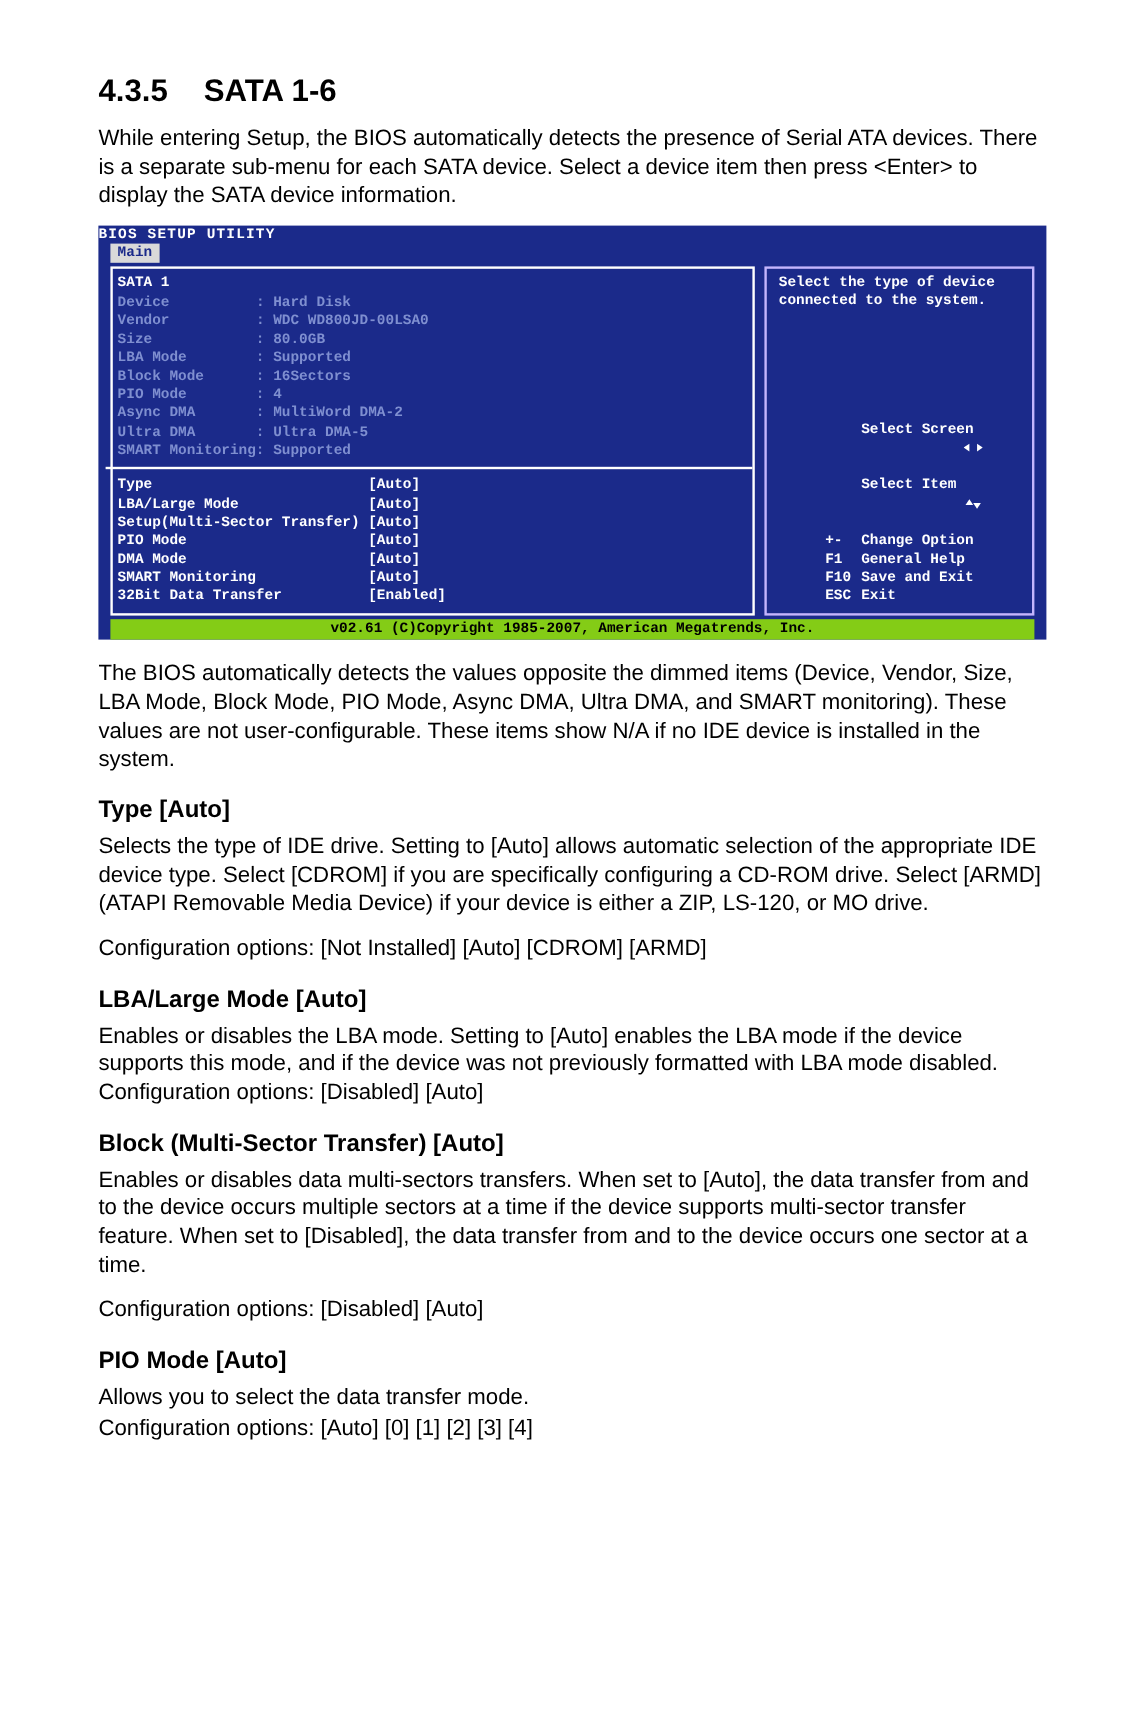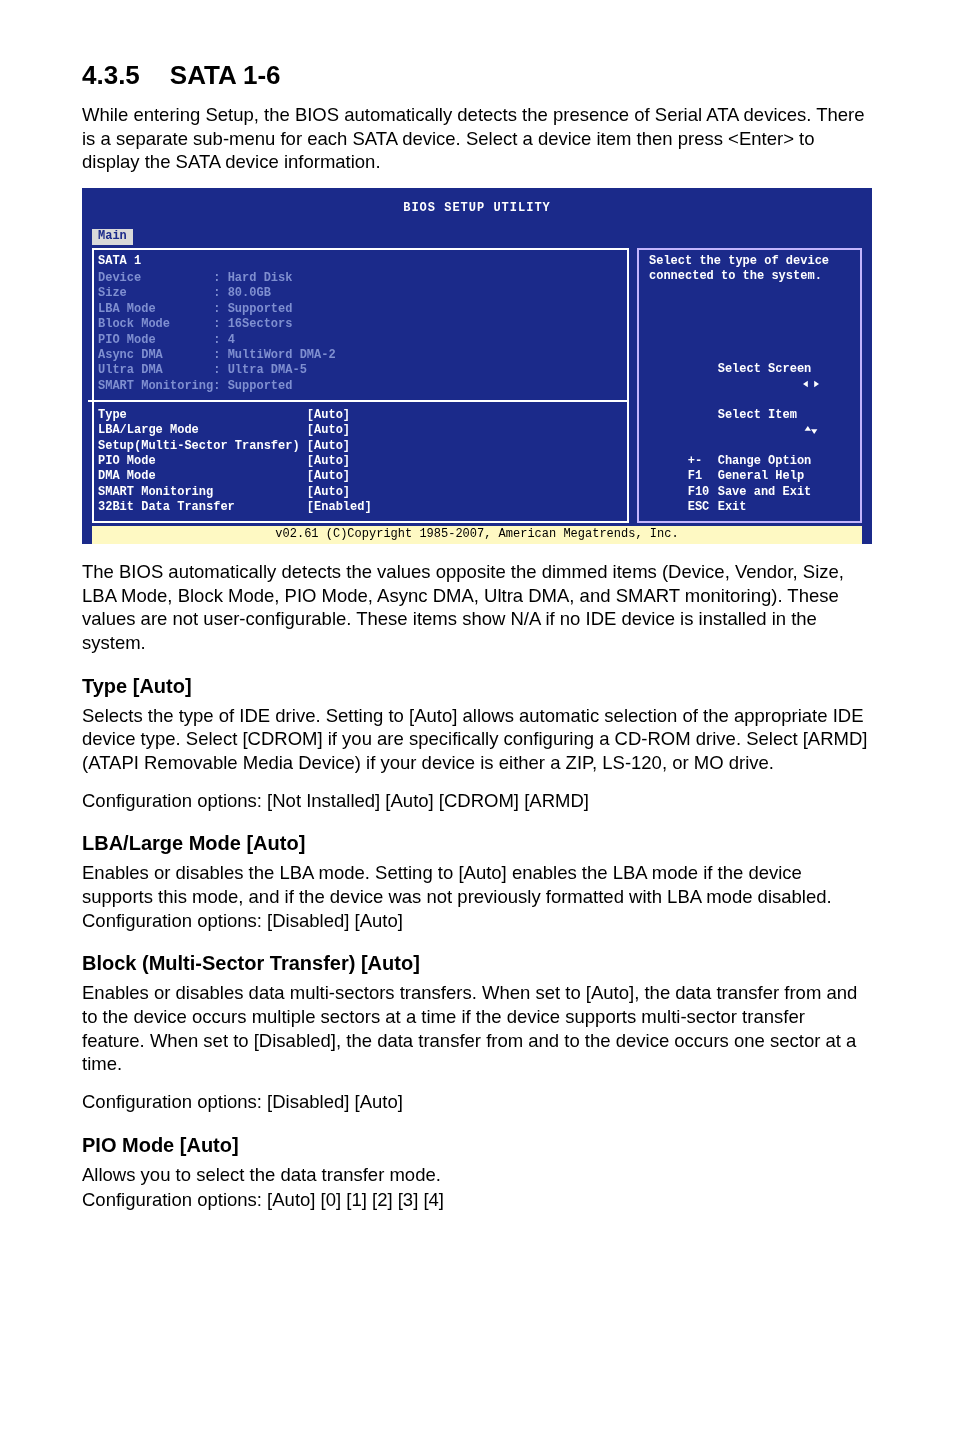--- a/index.html
+++ b/index.html
@@ -16,21 +16,21 @@
     width: 100%;
     background: #1b2a8a;
     color: #ffffff;
     font-family: "Courier New", monospace;
     font-size: 12px;
     line-height: 1.28;
     font-weight: bold;
     padding: 0;
     position: relative;
   }
-  .bios-title { text-align: center; padding: 13px 0; letter-spacing: 1px; }
+  .bios-title { text-align: left; padding: 0 0; letter-spacing: 1px; }
   .tab-row { padding: 0 10px 3px 10px; }
   .tab {
     background: #d9d9d9; color: #1b2a8a; padding: 0 6px; display: inline-block;
   }
   .panels {
     display: flex;
     padding: 0 10px 3px 10px;
     gap: 8px;
   }
   .left-panel { flex: 1 1 auto; border: 2px solid #ffffff; padding: 4px 10px 6px 4px; }
@@ -38,21 +38,21 @@
   .pane-sep { border: 0; border-top: 2px solid #fff; margin: 6px -10px; }
   .device-title { color: #ffffff; padding-bottom: 2px; }
   .dim-rows { color: #7f8fd0; }
   .dim-rows .row { white-space: pre; }
   .opt-rows .row { white-space: pre; color: #ffffff; }
   .help-desc { color: #ffffff; }
   .help-keys { margin-top: auto; color: #ffffff; }
   .help-keys .row { white-space: pre; display: flex; }
   .help-keys .kicon { display: inline-block; width: 30px; }
   .footer-bar {
-    background: #fef9c3; color: #000; text-align: center; padding: 1px 0; font-weight: normal;
+    background: #84cc16; color: #000; text-align: center; padding: 1px 0; font-weight: bold;
     margin: 0 10px 3px 10px;
   }
   svg.key-arrows { width: 16px; height: 10px; vertical-align: middle; }
 
   .page-footer {
     border-top: 1px solid #999;
     padding-top: 8px;
     display: flex;
     justify-content: space-between;
     font-size: 15px;
@@ -75,20 +75,21 @@
     <div class="bios-wrap">
       <div class="bios-title">BIOS SETUP UTILITY</div>
       <div class="tab-row">
         <span class="tab">Main</span>
       </div>
       <div class="panels">
         <div class="left-panel">
           <div class="device-title">SATA 1</div>
           <div class="dim-rows">
             <div class="row"><span>Device</span>          : <span>Hard Disk</span></div>
+            <div class="row"><span>Vendor</span>          : <span>WDC WD800JD-00LSA0</span></div>
             <div class="row"><span>Size</span>            : <span>80.0GB</span></div>
             <div class="row"><span>LBA Mode</span>        : <span>Supported</span></div>
             <div class="row"><span>Block Mode</span>      : <span>16Sectors</span></div>
             <div class="row"><span>PIO Mode</span>        : <span>4</span></div>
             <div class="row"><span>Async DMA</span>       : <span>MultiWord DMA-2</span></div>
             <div class="row"><span>Ultra DMA</span>       : <span>Ultra DMA-5</span></div>
             <div class="row"><span>SMART Monitoring</span>: <span>Supported</span></div>
           </div>
           <hr class="pane-sep">
           <div class="opt-rows">

